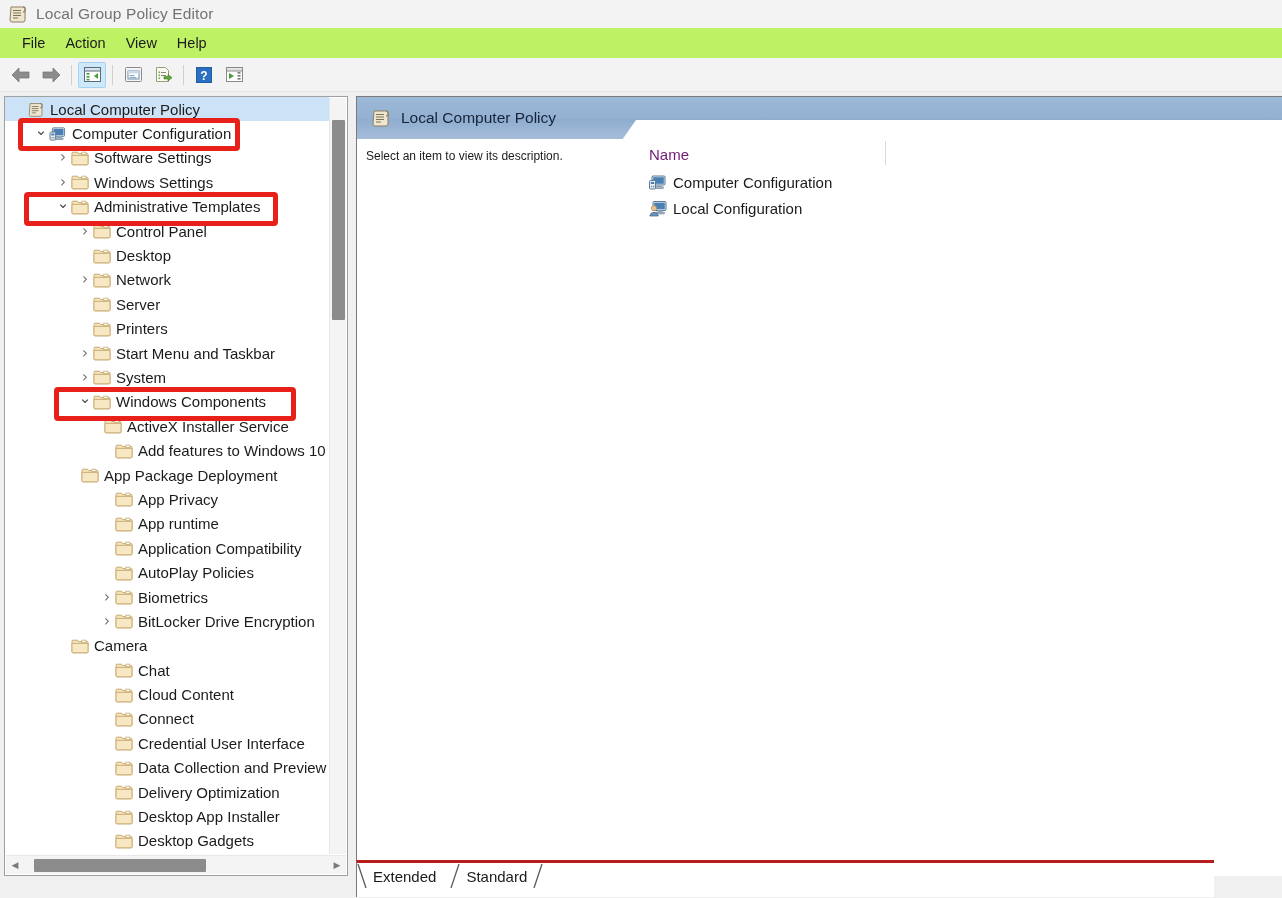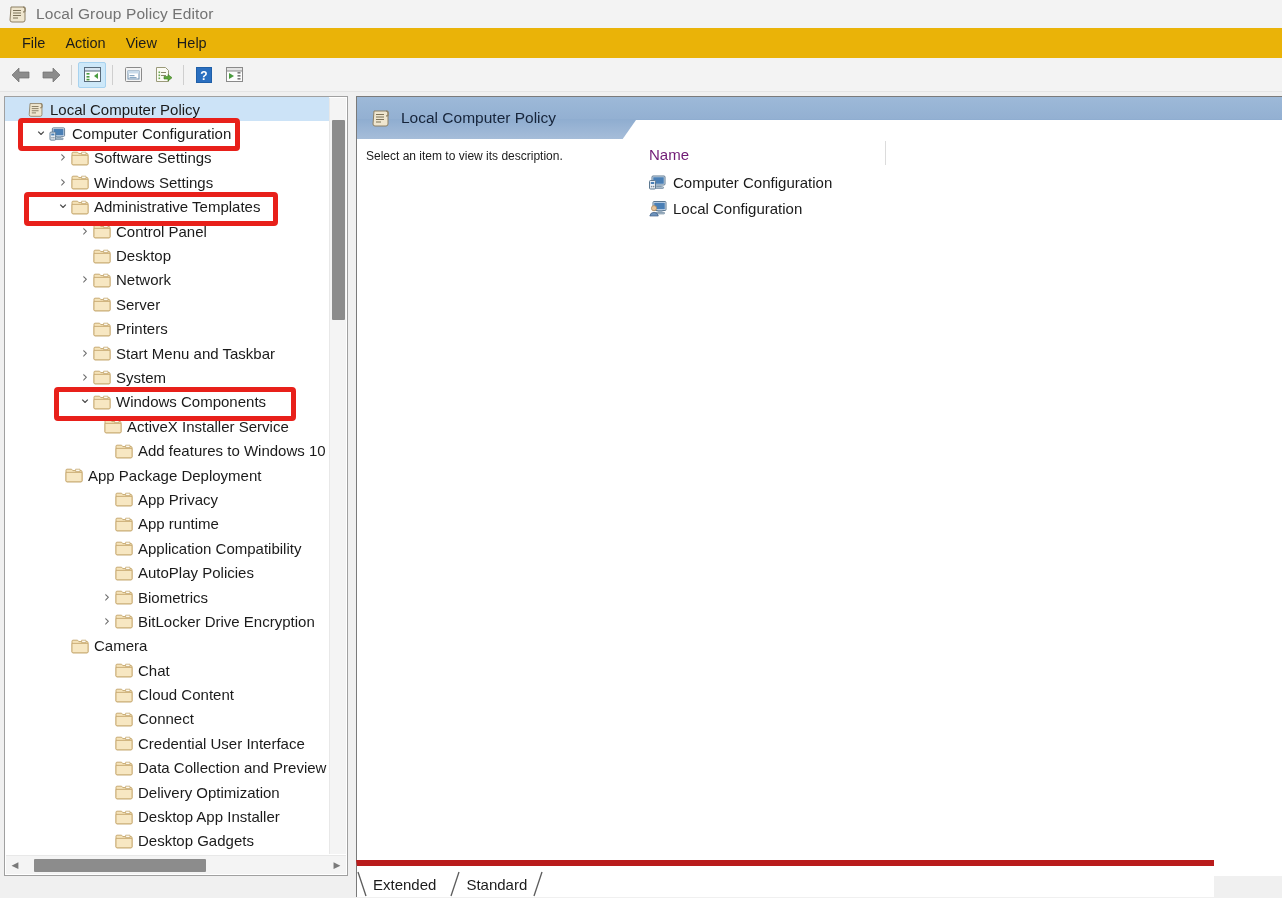--- a/index.html
+++ b/index.html
@@ -26,21 +26,21 @@
   }
   .title-icon { width: 20px; height: 20px; margin-right: 8px; flex: none; }
   .title-text {
     font-size: 15.5px; color: #737373; letter-spacing: .1px;
   }
 
   
   .menubar {
     position: absolute; left: 0; top: 28px;
     width: 1282px; height: 30px;
-    background: #eab308;
+    background: #bef264;
     display: flex; align-items: center;
     padding-left: 12px;
   }
   .menu-item {
     font-size: 14.5px; color: #1b1b1b;
     padding: 3px 10px;
     cursor: default;
   }
 
   
@@ -185,22 +185,22 @@
     font-size: 15px; color: #1b1b1b;
   }
   .rp-item-icon { width: 18px; height: 17px; margin-right: 6px; flex: none; }
 
   
   .tabstrip {
     position: absolute; left: 356px; bottom: 1px;
     width: 858px; height: 37px;
     background: #ffffff;
     border-left: 1px solid #7a7a7a;
-    border-top: 6px solid #b91c1c;
-    display: flex; align-items: flex-end;
+    border-top: 3px solid #b91c1c;
+    display: flex; 
   }
   .tab {
     position: relative;
     height: 26px;
     padding: 0 14px 0 16px;
     display: flex; align-items: center;
     font-size: 15px; color: #1b1b1b;
     background: #ffffff;
   }
   .tab .slash-l, .tab .slash-r {
@@ -445,21 +445,21 @@
         </div>
         <div class="tree-row" style="padding-left: 94px;">
           <span class="twisty">&nbsp;</span>
           <span class="row-icon"><svg width="18" height="16" viewBox="0 0 18 16">
               <path d="M1 3.2 a1 1 0 0 1 1 -1 h4.6 l1.2 1.4 h8.2 a1 1 0 0 1 1 1 v9.2 a1 1 0 0 1 -1 1 h-14 a1 1 0 0 1 -1 -1 z" fill="#f5e3b8" stroke="#c7a971" stroke-width="1"></path>
               <path d="M10.6 2.2 h4.4 v2.4 h-4.4 z" fill="#fdfaf0" stroke="#c7a971" stroke-width=".8"></path>
               <path d="M1 5.4 h16 v8.4 a1 1 0 0 1 -1 1 h-14 a1 1 0 0 1 -1 -1 z" fill="#f7e7c2" stroke="#c7a971" stroke-width=".9"></path>
             </svg></span>
           <span class="row-label">Add features to Windows 10</span>
         </div>
-        <div class="tree-row" style="padding-left: 44px;">
+        <div class="tree-row" style="padding-left: 60px;">
           <span class="twisty">&nbsp;</span>
           <span class="row-icon"><svg width="18" height="16" viewBox="0 0 18 16">
               <path d="M1 3.2 a1 1 0 0 1 1 -1 h4.6 l1.2 1.4 h8.2 a1 1 0 0 1 1 1 v9.2 a1 1 0 0 1 -1 1 h-14 a1 1 0 0 1 -1 -1 z" fill="#f5e3b8" stroke="#c7a971" stroke-width="1"></path>
               <path d="M10.6 2.2 h4.4 v2.4 h-4.4 z" fill="#fdfaf0" stroke="#c7a971" stroke-width=".8"></path>
               <path d="M1 5.4 h16 v8.4 a1 1 0 0 1 -1 1 h-14 a1 1 0 0 1 -1 -1 z" fill="#f7e7c2" stroke="#c7a971" stroke-width=".9"></path>
             </svg></span>
           <span class="row-label">App Package Deployment</span>
         </div>
         <div class="tree-row" style="padding-left: 94px;">
           <span class="twisty">&nbsp;</span>

